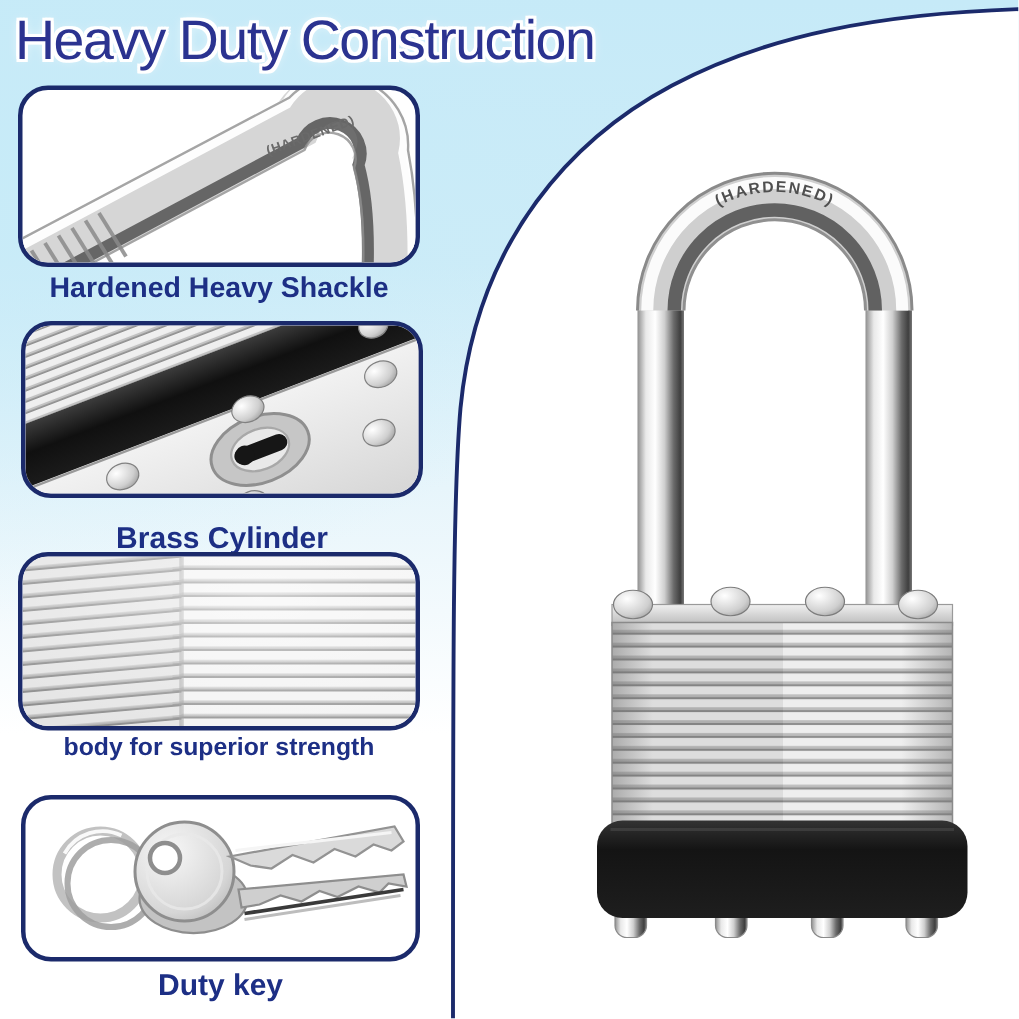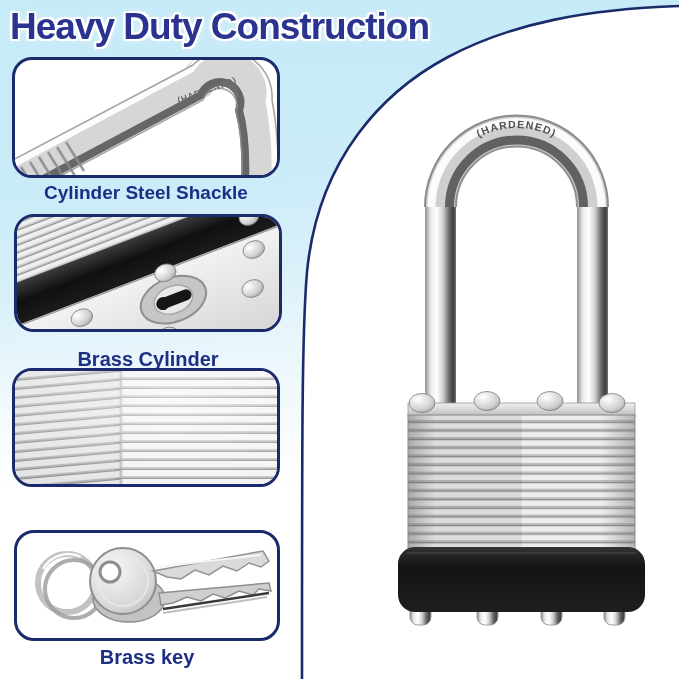--- a/index.html
+++ b/index.html
@@ -7,21 +7,21 @@
     position:relative;width:679px;height:679px;overflow:hidden;
     font-family:"Liberation Sans", sans-serif;
     background:
       radial-gradient(120% 80% at -8% 12%, rgba(199,235,248,.95) 0%, rgba(199,235,248,0) 62%),
       linear-gradient(180deg,#c6eaf8 0%,#cdecf8 26%,#e7f5fb 48%,#ffffff 72%,#ffffff 100%);
   }
   .abs{position:absolute;}
   #frame-svg{left:0;top:0;width:679px;height:679px;pointer-events:none;}
   #page-title{
     left:10px;top:6px;width:460px;
-    font-size:37px;font-weight:700;letter-spacing:-1px;line-height:1.15;
+    font-size:37px;font-weight:400;letter-spacing:-1px;line-height:1.15;
     color:#2b3390;white-space:nowrap;
     text-shadow:-2px -2px 0 #fff,2px -2px 0 #fff,-2px 2px 0 #fff,2px 2px 0 #fff,
                 0 -2px 0 #fff,0 2px 0 #fff,-2px 0 0 #fff,2px 0 0 #fff,0 0 7px rgba(255,255,255,.85);
   }
   .feature-card{
     background:#fff;border:3px solid #1b2a6b;border-radius:20px;overflow:hidden;
     box-sizing:border-box;
   }
   .feature-card svg{display:block;}
   .feature-label{
@@ -66,21 +66,21 @@
         <line x1="24" y1="97" x2="42" y2="126"></line>
         <line x1="33" y1="92" x2="51" y2="121"></line>
         <line x1="42" y1="87" x2="60" y2="116"></line>
         <line x1="51" y1="82" x2="69" y2="111"></line>
       </g>
 
       <text class="stamp" transform="translate(193,33) rotate(-20)" text-anchor="middle" font-size="9" fill="#6a6a6a" letter-spacing="0.5">(HARDENED)</text>
     </svg>
   </div>
   <div id="label-1" class="abs feature-label">
-    <span>Cylinder Steel Shackle</span>
+    <span>Hardened Heavy Shackle</span>
       <span></span>
   </div>
 
   <div id="card-2" class="abs feature-card">
     <svg width="262" height="112" viewBox="0 0 262 112">
       <defs>
         <pattern id="lam2" width="10" height="7" patternUnits="userSpaceOnUse">
           <rect x="0" y="0" width="10" height="4.4" fill="#efefef"></rect>
           <rect x="0" y="4.4" width="10" height="1.4" fill="#c2c2c2"></rect>
           <rect x="0" y="5.8" width="10" height="1.2" fill="#8f8f8f"></rect>
@@ -149,20 +149,21 @@
         <g transform="translate(0,10) skewY(-5)">
           <rect x="-4" y="-10" width="116" height="140" fill="url(#lam3)"></rect>
           <rect x="-4" y="-10" width="116" height="140" fill="#000" opacity="0.06"></rect>
         </g>
       </g>
       <line x1="106" y1="0" x2="106" y2="113" stroke="#9c9c9c" stroke-width="3" opacity="0.55"></line>
       <rect x="0" y="0" width="262" height="113" fill="url(#sheen3)"></rect>
     </svg>
   </div>
   <div id="label-3" class="abs feature-label">
+      <span>body for superior strength</span>
   </div>
 
   <div id="card-4" class="abs feature-card">
     <svg width="260" height="105" viewBox="0 0 260 105">
       <defs>
         <radialGradient id="head4" cx="0.35" cy="0.3" r="0.95">
           <stop offset="0" stop-color="#f7f7f7"></stop>
             <stop offset="0.65" stop-color="#d6d6d6"></stop>
             <stop offset="1" stop-color="#a8a8a8"></stop>
         </radialGradient>
@@ -179,21 +180,21 @@
       <circle cx="93" cy="39" r="10" fill="#ffffff" stroke="#8e8e8e" stroke-width="3"></circle>
       <path d="M 136,38 L 246,18 L 252,28 L 244,34 L 232,30 L 220,38 L 206,33 L 192,42 L 178,37 L 164,46 L 150,44 Z" fill="#dadada" stroke="#939393" stroke-width="1.5"></path>
       <path d="M 140,34 L 244,22" stroke="#f5f5f5" stroke-width="2"></path>
 
       <path d="M 142,60 L 252,50 L 254,58 L 242,56 L 236,62 L 222,58 L 208,65 L 196,61 L 184,68 L 170,64 L 156,70 L 144,72 Z" fill="#cfcfcf" stroke="#8e8e8e" stroke-width="1.5"></path>
       <path d="M 146,76 L 252,60" stroke="#3a3a3a" stroke-width="2.5"></path>
       <path d="M 146,80 L 250,64" stroke="#bdbdbd" stroke-width="2"></path>
     </svg>
   </div>
   <div id="label-4" class="abs feature-label">
-    <span>Brass key</span>
+    <span>Duty key</span>
       <span></span>
   </div>
 
   <svg id="padlock" class="abs" viewBox="0 0 275 540">
     <defs>
       <linearGradient id="legGrad" x1="0" y1="0" x2="1" y2="0">
         <stop offset="0" stop-color="#8f8f8f"></stop>
           <stop offset="0.18" stop-color="#e9e9e9"></stop>
         <stop offset="0.38" stop-color="#ffffff"></stop>
           <stop offset="0.58" stop-color="#cfcfcf"></stop>

